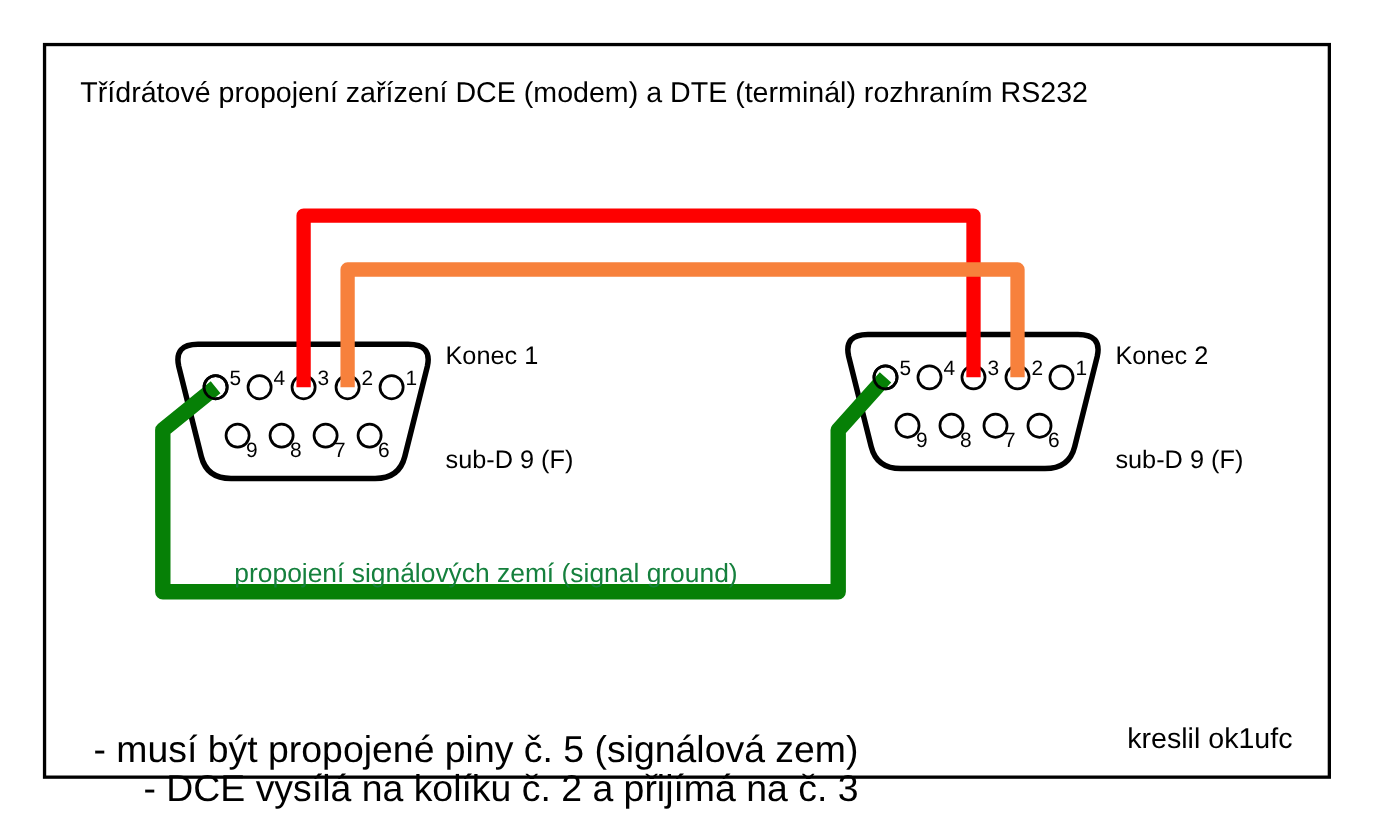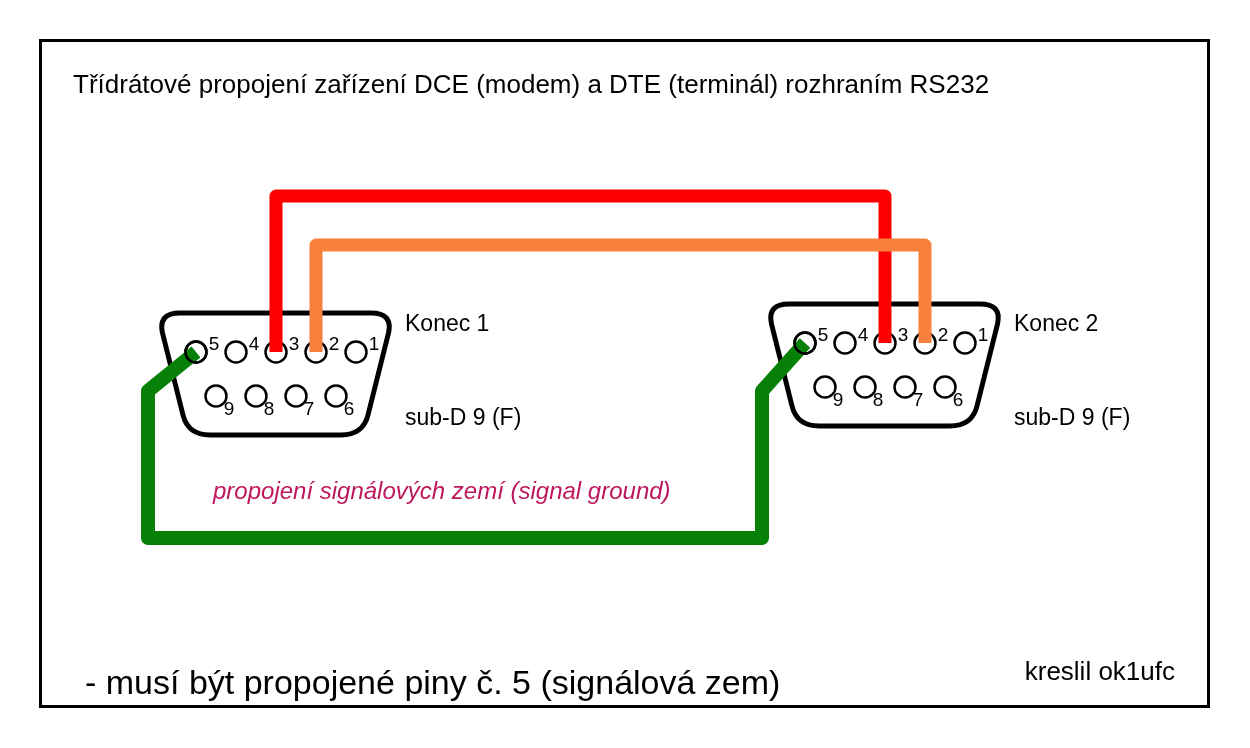--- a/index.html
+++ b/index.html
@@ -6,21 +6,21 @@
   body{
     width:1250px;height:748px;position:relative;overflow:hidden;
     font-family:"Liberation Sans", sans-serif;color:#000;
   }
   .frame{
     position:absolute;left:39px;top:39px;width:1171px;height:669px;
     border:3px solid #000;box-sizing:border-box;background:#fff;
   }
   .abs{position:absolute;white-space:nowrap;text-align:right;}
   .title{left:73px;top:71px;font-size:26px;line-height:1;}
-  .gnd-label{left:213px;top:479px;font-size:24px;line-height:1;color:#be185d;font-style:italic;}
+  .gnd-label{left:213px;top:510px;font-size:24px;line-height:1;color:#15803d;}
   .notes{left:85px;top:617px;font-size:34px;line-height:35px;margin-top:48px;}
   .credit{right:75px;top:658px;font-size:26px;line-height:1;text-align:right;}
   svg.diagram{position:absolute;left:0;top:0;}
   .conn-body{fill:#ffffff;stroke:#000000;stroke-width:5px;}
   .pin{fill:#ffffff;stroke:#000000;stroke-width:2.5px;}
   .pin-ring{fill:none;stroke:#000000;stroke-width:2.5px;}
   .pin-num{font-family:"Liberation Sans",sans-serif;font-size:19px;fill:#000;text-anchor:middle;}
   .conn-label{font-family:"Liberation Sans",sans-serif;font-size:23px;fill:#000;}
   .wire{fill:none;stroke-linecap:butt;stroke-linejoin:round;}
   .wire-thin{stroke-width:13px;}
@@ -89,15 +89,16 @@
   <text class="conn-label" x="405" y="331">Konec 1</text>
   <text class="conn-label" x="405" y="425">sub-D 9 (F)</text>
   <text class="conn-label" x="1014" y="331">Konec 2</text>
   <text class="conn-label" x="1014" y="425">sub-D 9 (F)</text>
 </svg>
 
 <div class="abs gnd-label">propojení signálových zemí (signal ground)</div>
 
 <div class="abs notes">
   <div>- musí být propojené piny č. 5 (signálová zem)</div>
+  <div>- DCE vysílá na kolíku č. 2 a přijímá na č. 3</div>
 </div>
 
 <div class="abs credit">kreslil ok1ufc</div>
 
 </body></html>

